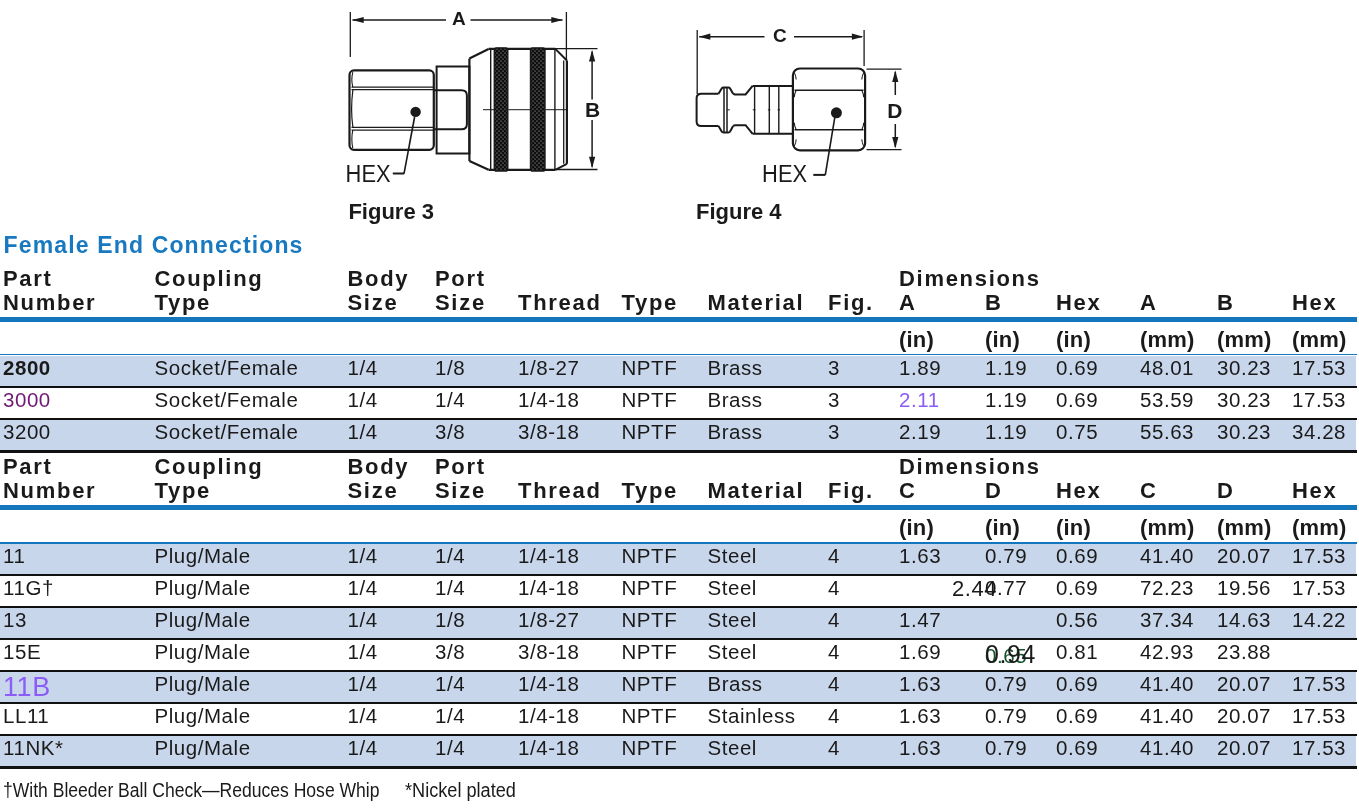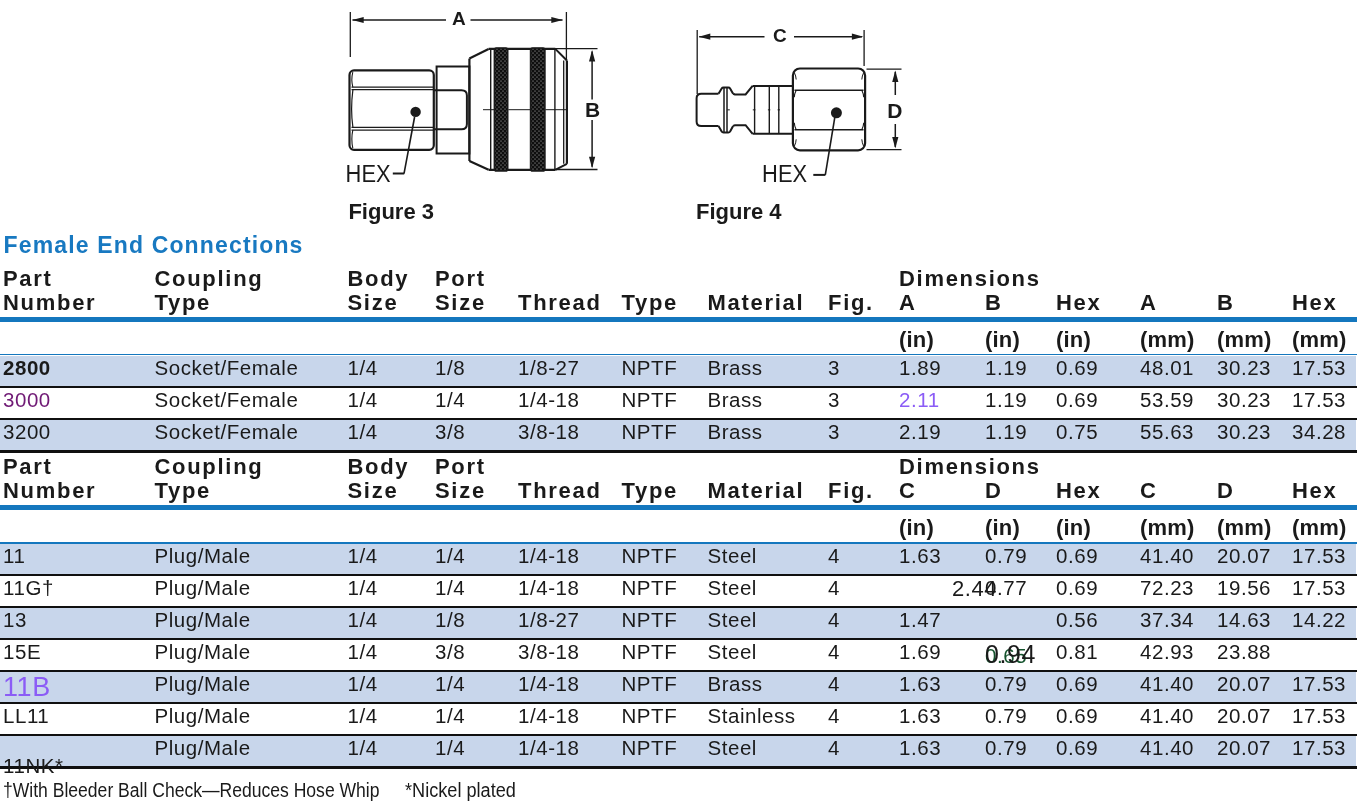--- a/index.html
+++ b/index.html
@@ -199,21 +199,21 @@
 <div class="t" style="left:707.5px;top:706.0px;font-size:20.5px;letter-spacing:0.55px;color:#1a1a1a;">Stainless</div>
 <div class="t" style="left:828.0px;top:706.0px;font-size:20.5px;letter-spacing:0.55px;color:#1a1a1a;">4</div>
 <div class="t" style="left:899.0px;top:706.0px;font-size:20.5px;letter-spacing:0.55px;color:#1a1a1a;">1.63</div>
 <div class="t" style="left:985.0px;top:706.0px;font-size:20.5px;letter-spacing:0.55px;color:#1a1a1a;">0.79</div>
 <div class="t" style="left:1056.0px;top:706.0px;font-size:20.5px;letter-spacing:0.55px;color:#1a1a1a;">0.69</div>
 <div class="t" style="left:1140.0px;top:706.0px;font-size:20.5px;letter-spacing:0.55px;color:#1a1a1a;">41.40</div>
 <div class="t" style="left:1217.0px;top:706.0px;font-size:20.5px;letter-spacing:0.55px;color:#1a1a1a;">20.07</div>
 <div class="t" style="left:1292.0px;top:706.0px;font-size:20.5px;letter-spacing:0.55px;color:#1a1a1a;">17.53</div>
 <div class="band" style="top:736.2px;height:30.0px"></div>
 <div class="ln" style="top:766.2px;height:2.6px"></div>
-<div class="t" style="left:3.0px;top:756px;font-size:20.5px;letter-spacing:0.55px;color:#1a1a1a;">11NK*</div>
+<div class="t" style="left:3.0px;top:738.0px;font-size:20.5px;letter-spacing:0.55px;color:#1a1a1a;">11NK*</div>
 <div class="t" style="left:154.5px;top:738.0px;font-size:20.5px;letter-spacing:0.55px;color:#1a1a1a;">Plug/Male</div>
 <div class="t" style="left:347.5px;top:738.0px;font-size:20.5px;letter-spacing:0.55px;color:#1a1a1a;">1/4</div>
 <div class="t" style="left:435.0px;top:738.0px;font-size:20.5px;letter-spacing:0.55px;color:#1a1a1a;">1/4</div>
 <div class="t" style="left:518.0px;top:738.0px;font-size:20.5px;letter-spacing:0.55px;color:#1a1a1a;">1/4-18</div>
 <div class="t" style="left:621.5px;top:738.0px;font-size:20.5px;letter-spacing:0.55px;color:#1a1a1a;">NPTF</div>
 <div class="t" style="left:707.5px;top:738.0px;font-size:20.5px;letter-spacing:0.55px;color:#1a1a1a;">Steel</div>
 <div class="t" style="left:828.0px;top:738.0px;font-size:20.5px;letter-spacing:0.55px;color:#1a1a1a;">4</div>
 <div class="t" style="left:899.0px;top:738.0px;font-size:20.5px;letter-spacing:0.55px;color:#1a1a1a;">1.63</div>
 <div class="t" style="left:985.0px;top:738.0px;font-size:20.5px;letter-spacing:0.55px;color:#1a1a1a;">0.79</div>
 <div class="t" style="left:1056.0px;top:738.0px;font-size:20.5px;letter-spacing:0.55px;color:#1a1a1a;">0.69</div>

